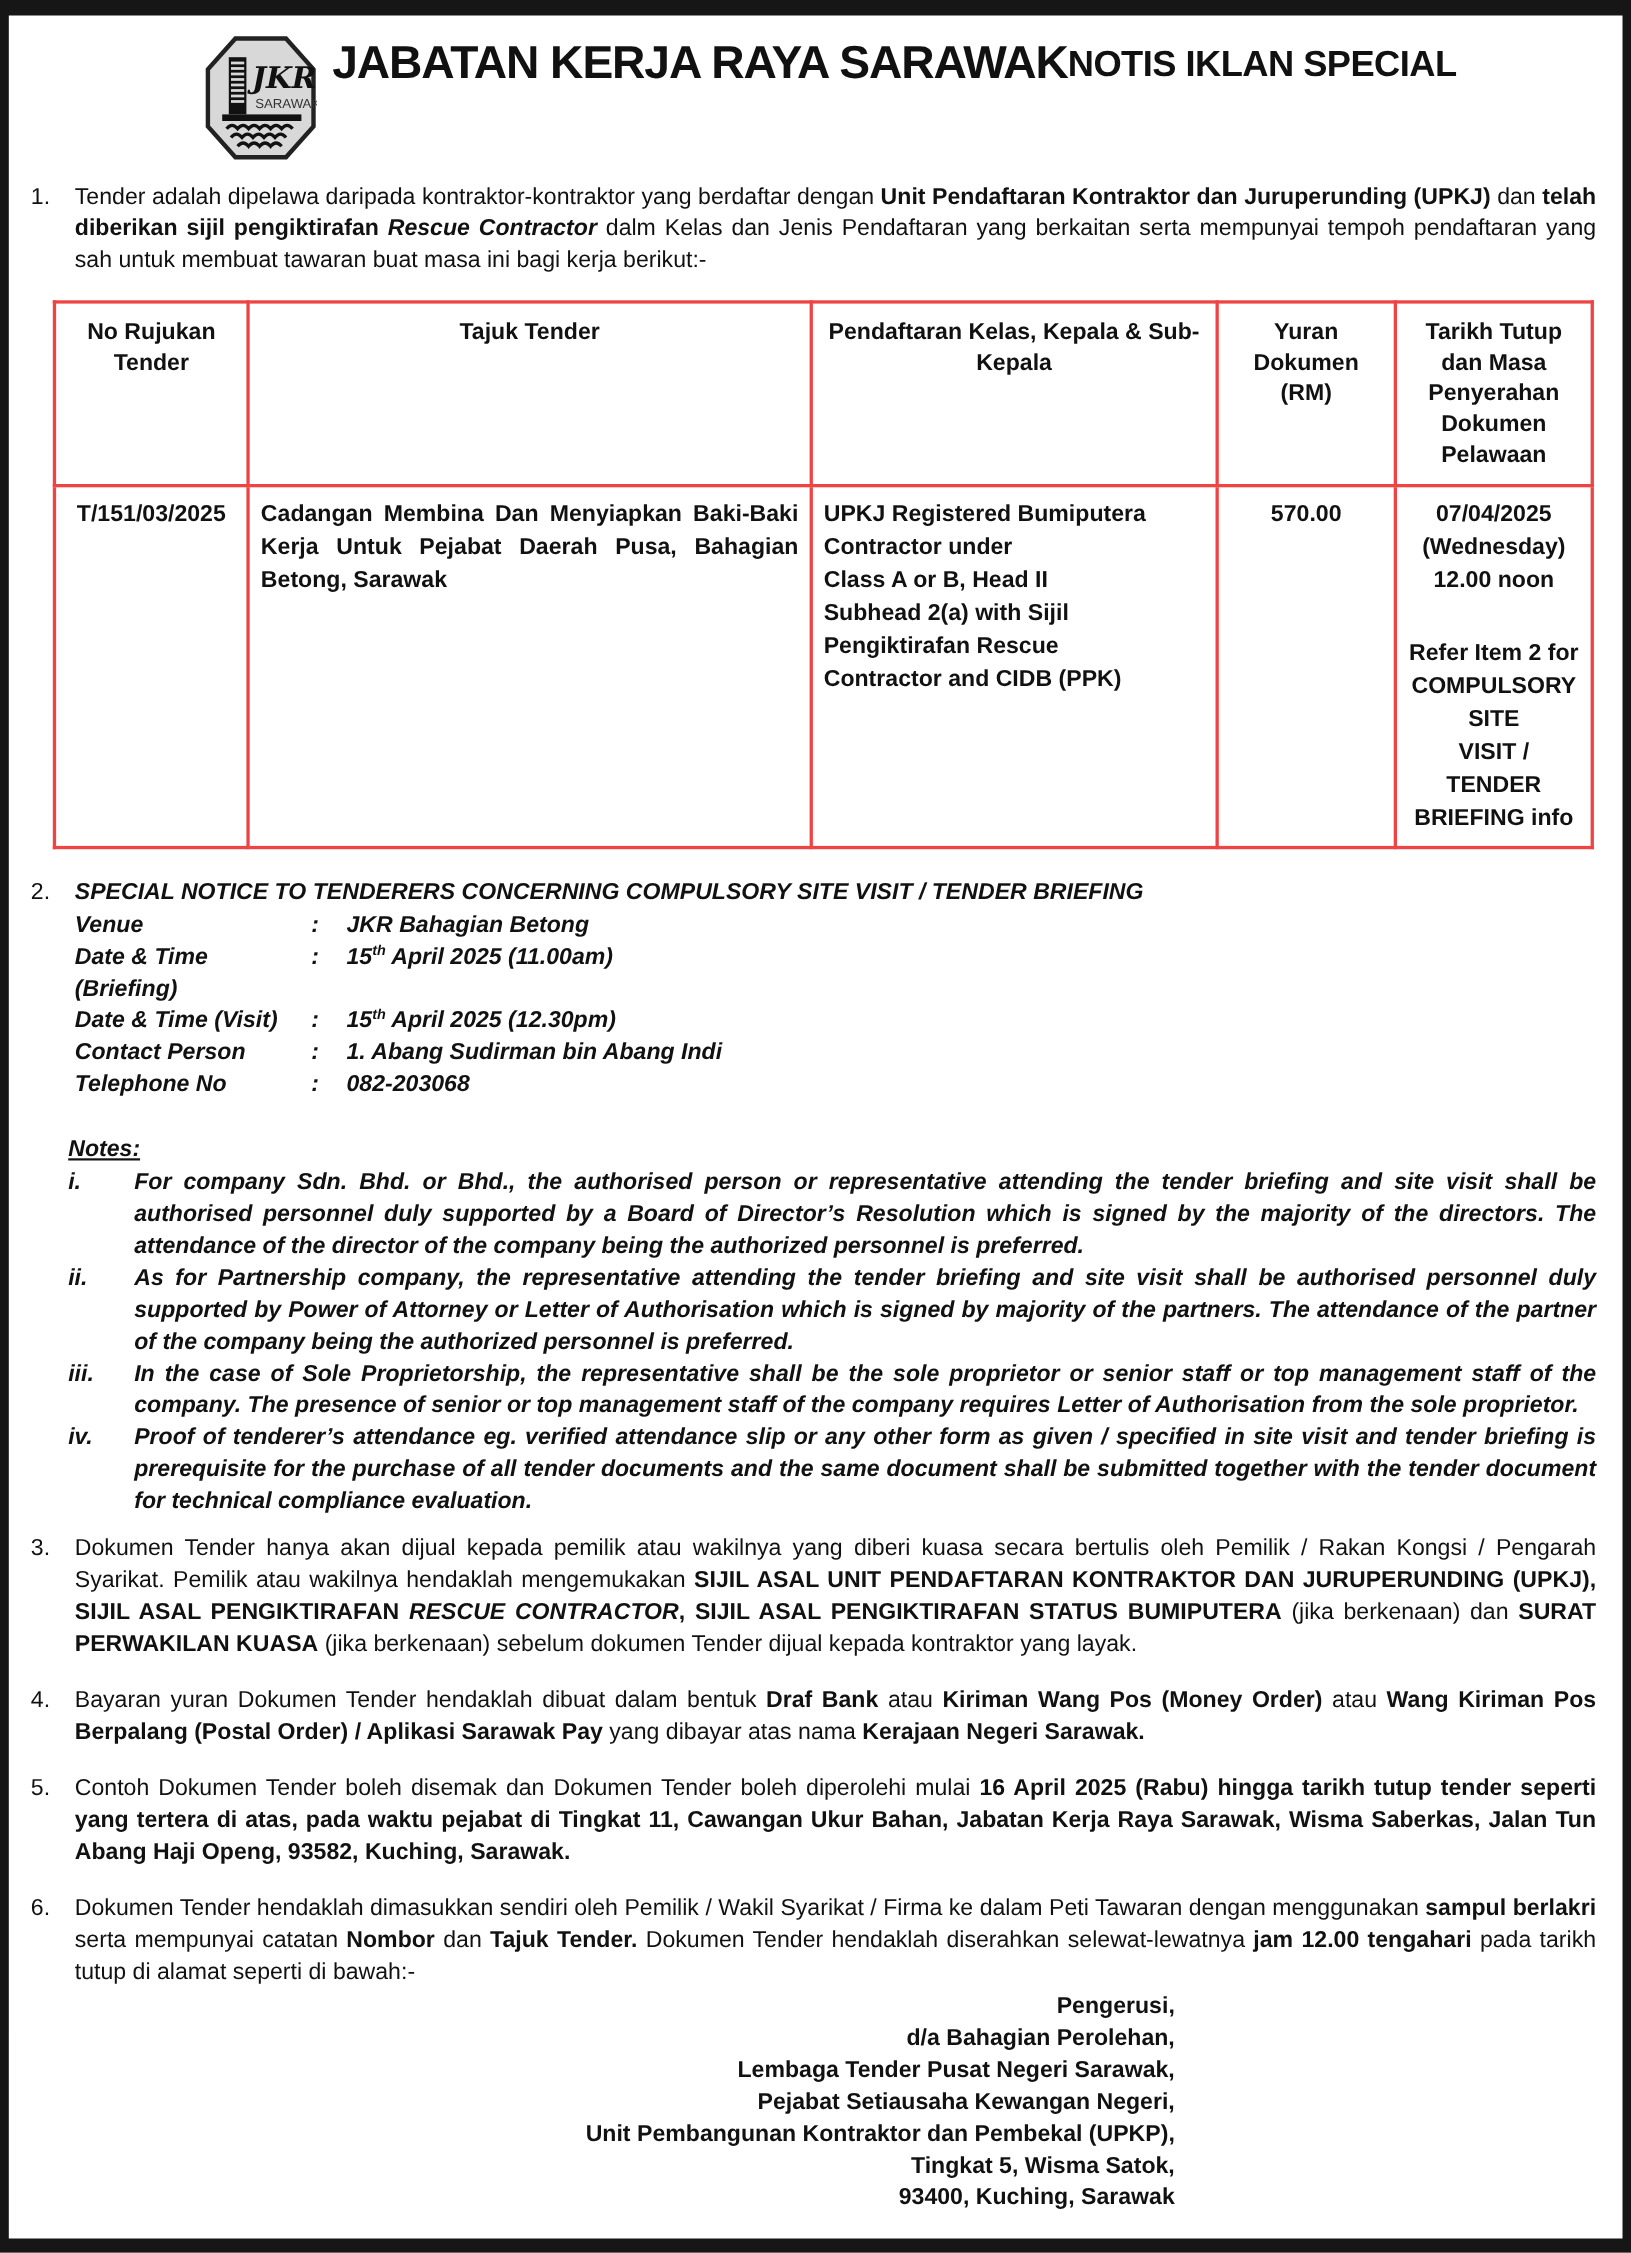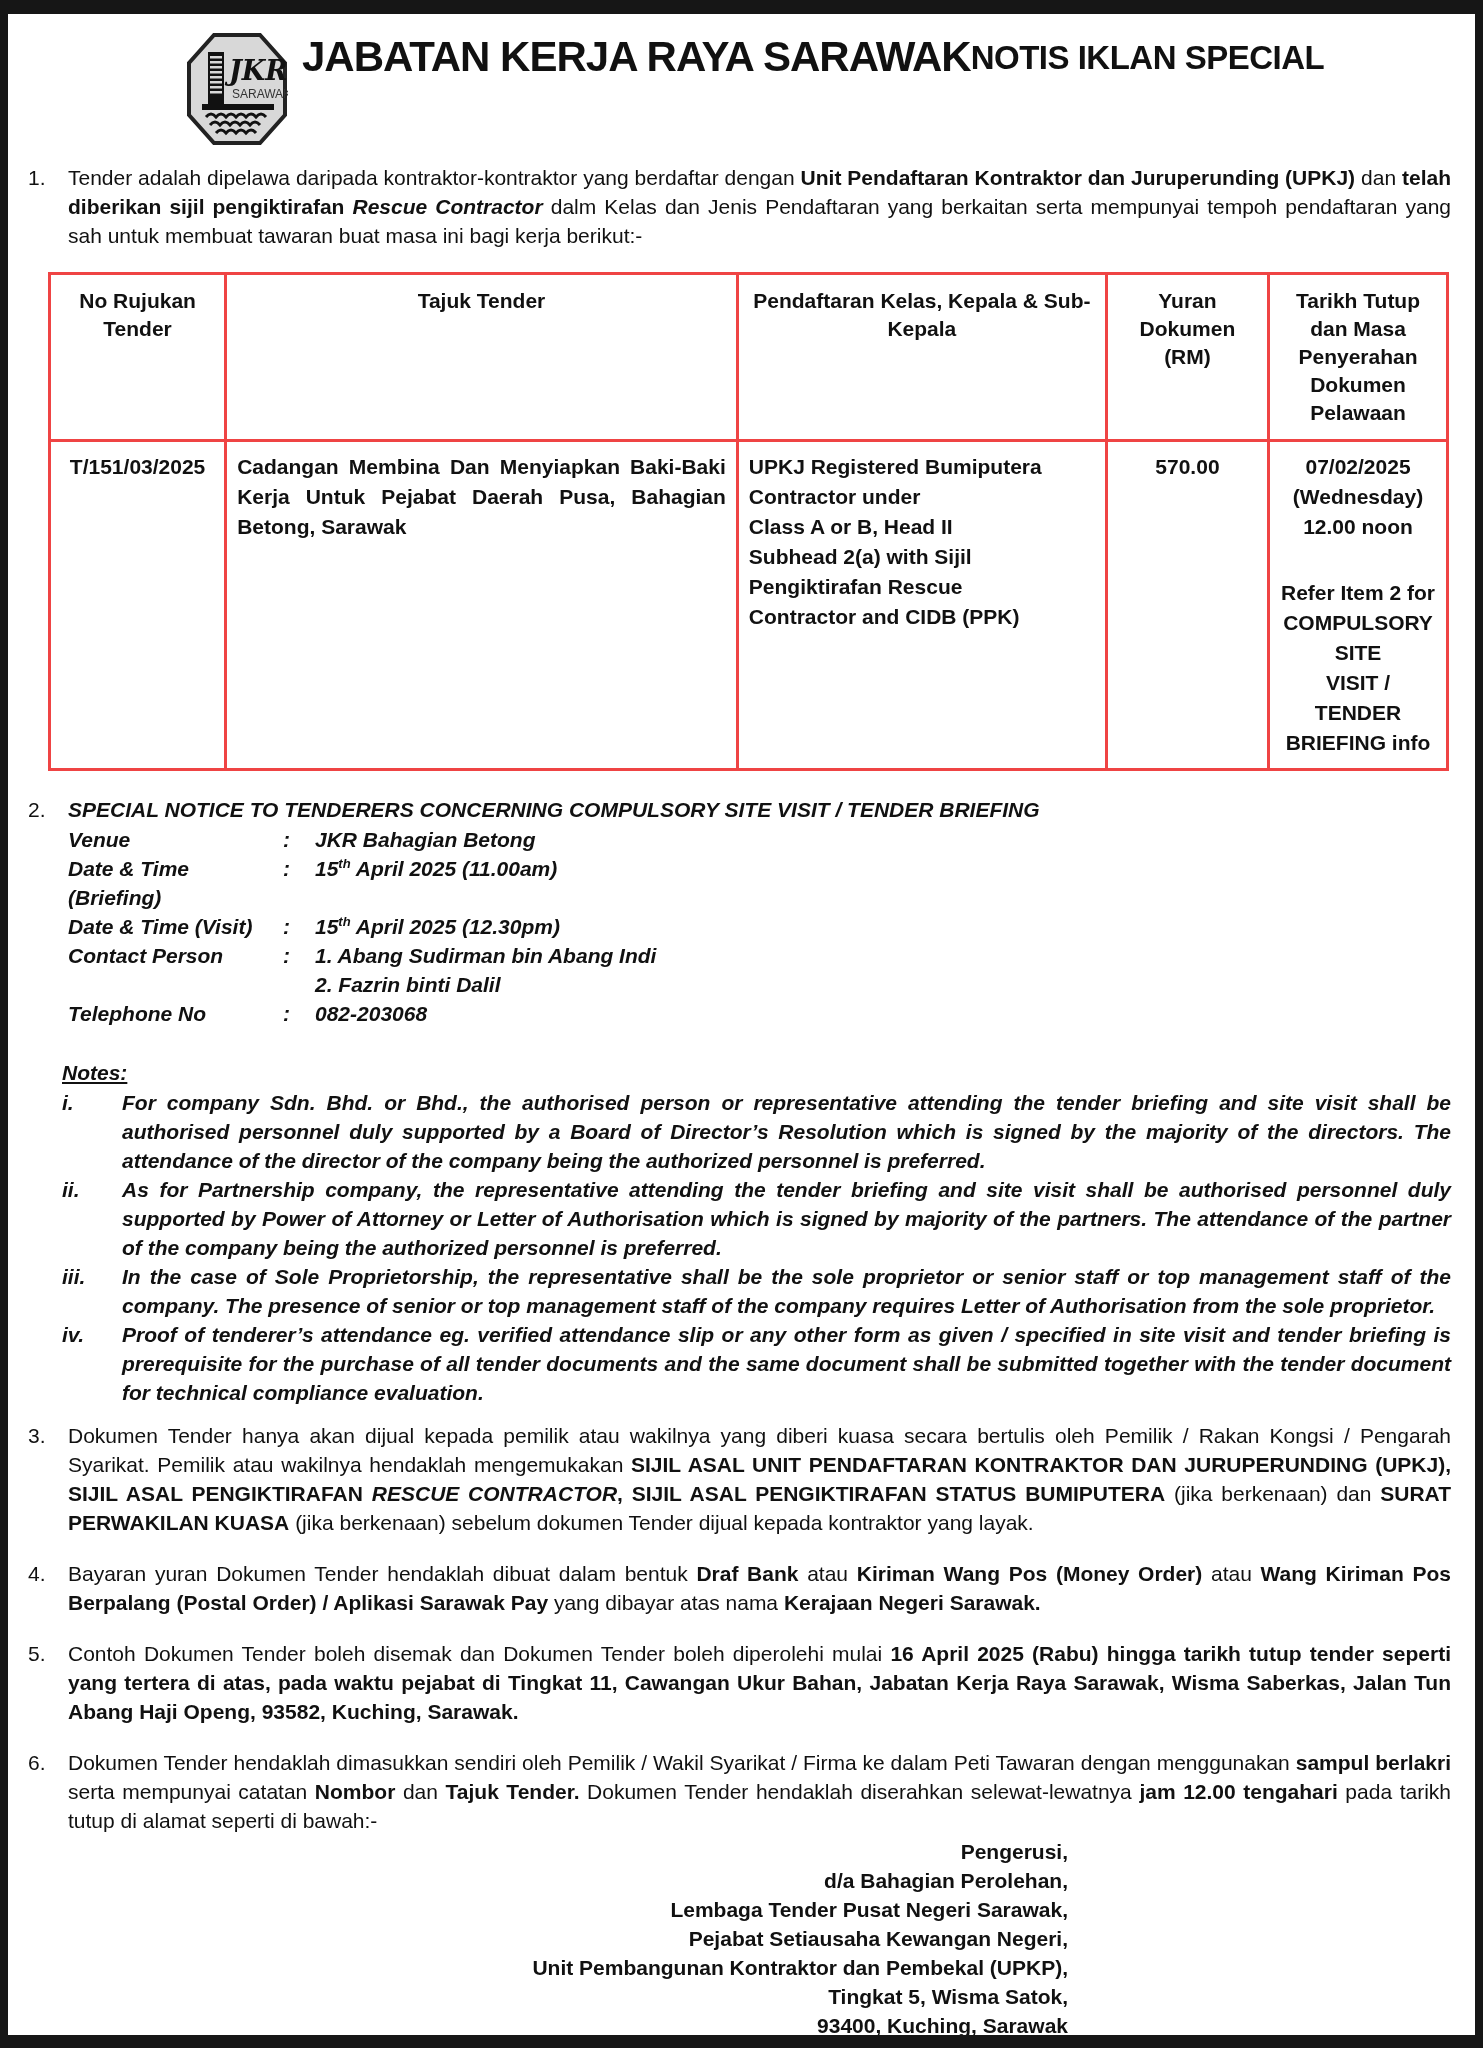--- a/index.html
+++ b/index.html
@@ -128,21 +128,21 @@
             <div class="line">UPKJ Registered Bumiputera</div>
             <div class="line">Contractor under</div>
             <div class="line">Class A or B, Head II</div>
             <div class="line">Subhead 2(a) with Sijil</div>
             <div class="line">Pengiktirafan Rescue</div>
             <div class="line">Contractor and CIDB (PPK)</div>
           </td>
         <td class="cell-fee">570.00</td>
         <td class="cell-close">
           <div>
-              <div class="line">07/02/2025</div>
+              <div class="line">07/04/2025</div>
               <div class="line">(Wednesday)</div>
               <div class="line">12.00 noon</div>
             </div>
           <div class="closing-note">
               <div class="line">Refer Item 2 for</div>
               <div class="line">COMPULSORY SITE</div>
               <div class="line">VISIT / TENDER</div>
               <div class="line">BRIEFING info</div>
             </div>
         </td>
@@ -169,25 +169,20 @@
         <div class="kv-label">Date &amp; Time (Visit)</div>
         <div class="kv-colon">:</div>
         <div class="kv-value"><span class="seg-n">15</span><span class="seg-sup">th</span><span class="seg-n"> April 2025 (12.30pm)</span></div>
       </div>
       <div class="kv-row">
         <div class="kv-label">Contact Person</div>
         <div class="kv-colon">:</div>
         <div class="kv-value"><span class="seg-n">1. Abang Sudirman bin Abang Indi</span></div>
       </div>
       <div class="kv-row">
-        <div class="kv-label"></div>
-        <div class="kv-colon"></div>
-        <div class="kv-value"><span class="seg-n">2. Fazrin binti Dalil</span></div>
-      </div>
-      <div class="kv-row">
         <div class="kv-label">Telephone No</div>
         <div class="kv-colon">:</div>
         <div class="kv-value"><span class="seg-n">082-203068</span></div>
       </div>
 
       <div class="notes-block">
         <div class="notes-heading">Notes:</div>
         <div class="note-row">
           <div class="note-no">i.</div>
           <div class="note-text">For company Sdn. Bhd. or Bhd., the authorised person or representative attending the tender briefing and site visit shall be authorised personnel duly supported by a Board of Director’s Resolution which is signed by the majority of the directors. The attendance of the director of the company being the authorized personnel is preferred.</div>

